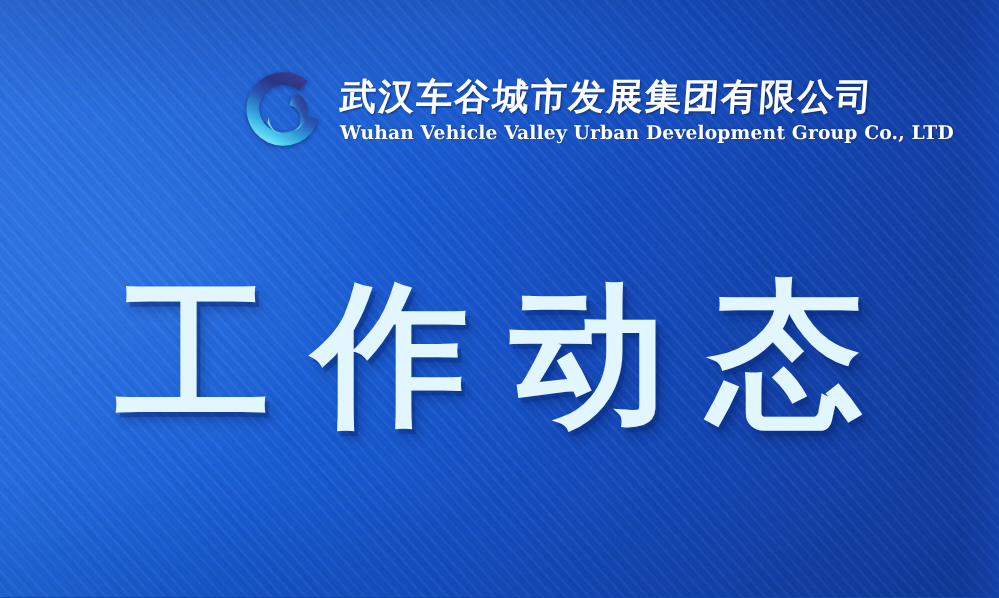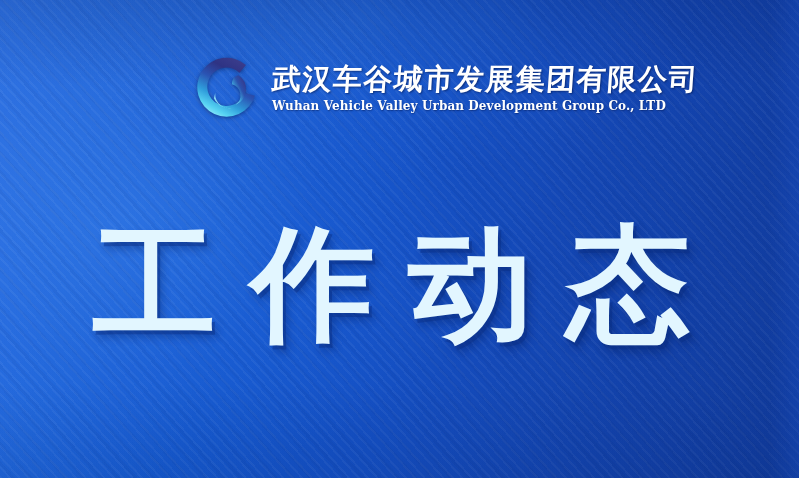--- a/index.html
+++ b/index.html
@@ -127,21 +127,21 @@
     letter-spacing: 1.5px;
     line-height: 1.08;
     color: #ffffff;
     white-space: nowrap;
     text-shadow: 1px 1px 2px rgba(2,18,70,0.55);
     transform: skewX(-4deg);
   }
   .logo-en {
     font-family: "DejaVu Serif", "Liberation Serif", serif;
     font-weight: 700;
-    font-size: 12px;
+    font-size: 15px;
     letter-spacing: 0.1px;
     line-height: 1.25;
     color: #ffffff;
     white-space: nowrap;
     margin-top: 3px;
     text-shadow: 0.5px 0.5px 1.5px rgba(2,18,70,0.5);
   }
 
   
   .headline {

